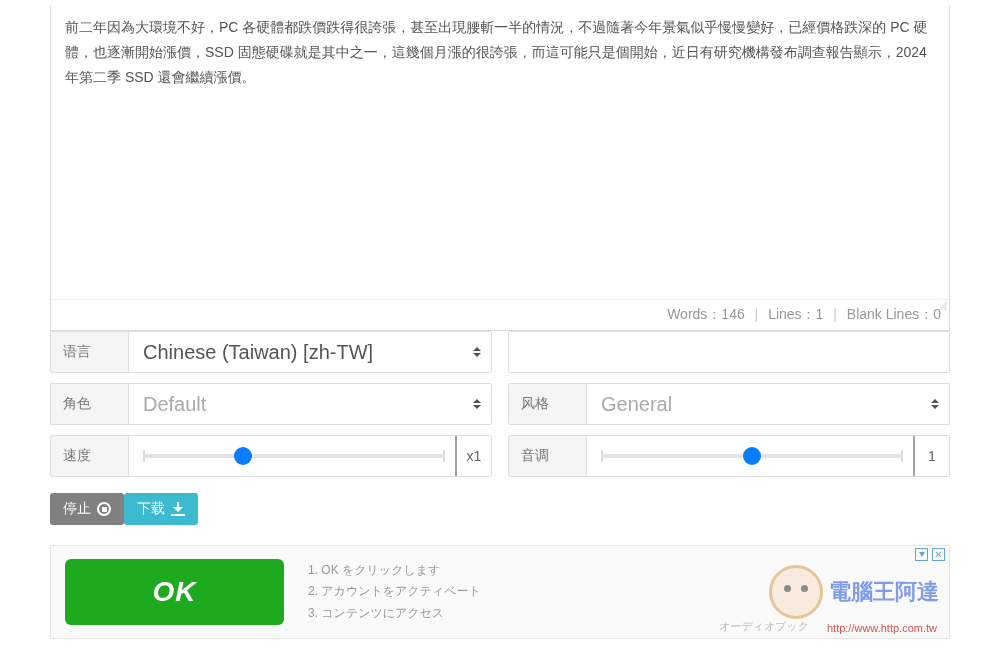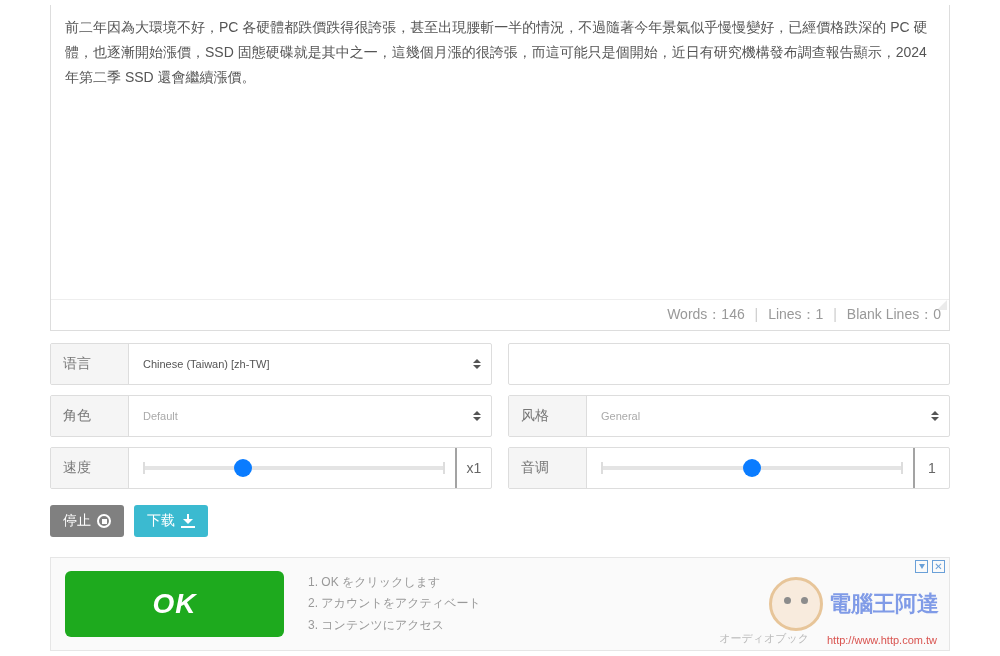--- a/index.html
+++ b/index.html
@@ -49,21 +49,20 @@
       padding: 6px 8px 6px 0;
       border-top: 1px solid #eee;
     }
     .stats .lab { color: #999; }
     .stats .val { color: #999; }
     .stats .sep { color: #ccc; margin: 0 6px; }
 
     .controls {
       display: flex;
       gap: 16px;
-      margin-top: 12px;
     }
     .col {
       flex: 1;
       display: flex;
       flex-direction: column;
       gap: 10px;
     }
     .row {
       display: flex;
       align-items: stretch;
@@ -81,21 +80,21 @@
       display: flex;
       align-items: center;
       padding-left: 12px;
       border-right: 1px solid #ddd;
     }
     .row-body {
       flex: 1;
       display: flex;
       align-items: center;
       padding: 0 10px 0 14px;
-      font-size: 11px;
+      font-size: 20px;
       color: #555;
       position: relative;
     }
     .row-body.muted { color: #aaa; }
     .caret {
       margin-left: auto;
       display: flex;
       flex-direction: column;
       align-items: center;
       gap: 2px;
@@ -146,21 +145,20 @@
       color: #666;
       border-left: 2px solid #a3a3a3;
       height: 100%;
       display: flex;
       align-items: center;
       justify-content: center;
     }
 
     .actions {
       display: flex;
-      gap: 10px;
       margin-top: 16px;
     }
     .btn {
       display: inline-flex;
       align-items: center;
       gap: 6px;
       padding: 7px 13px;
       border-radius: 3px;
       font-size: 14px;
       color: #fff;

